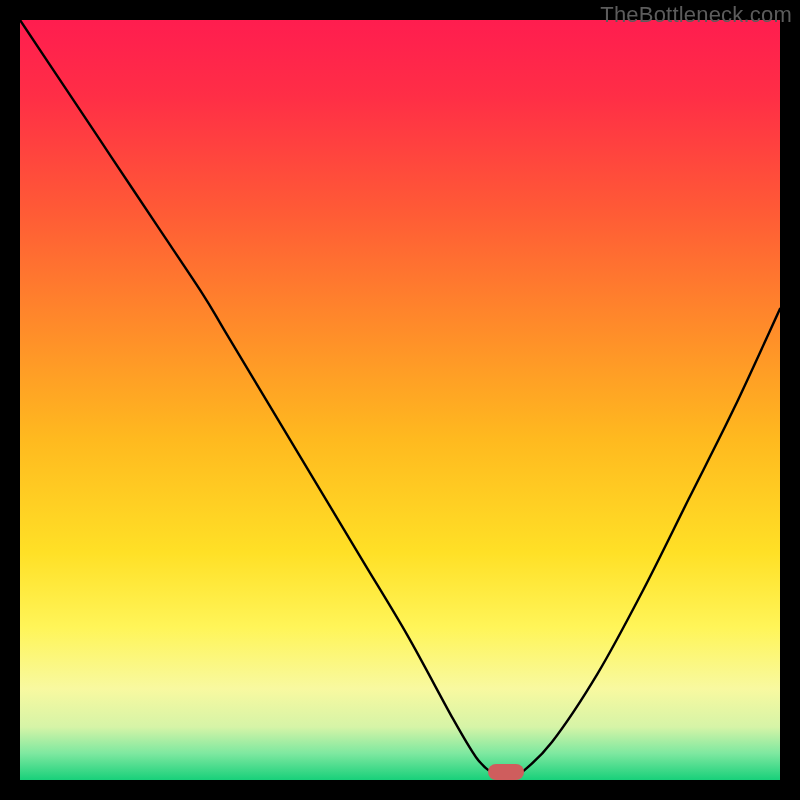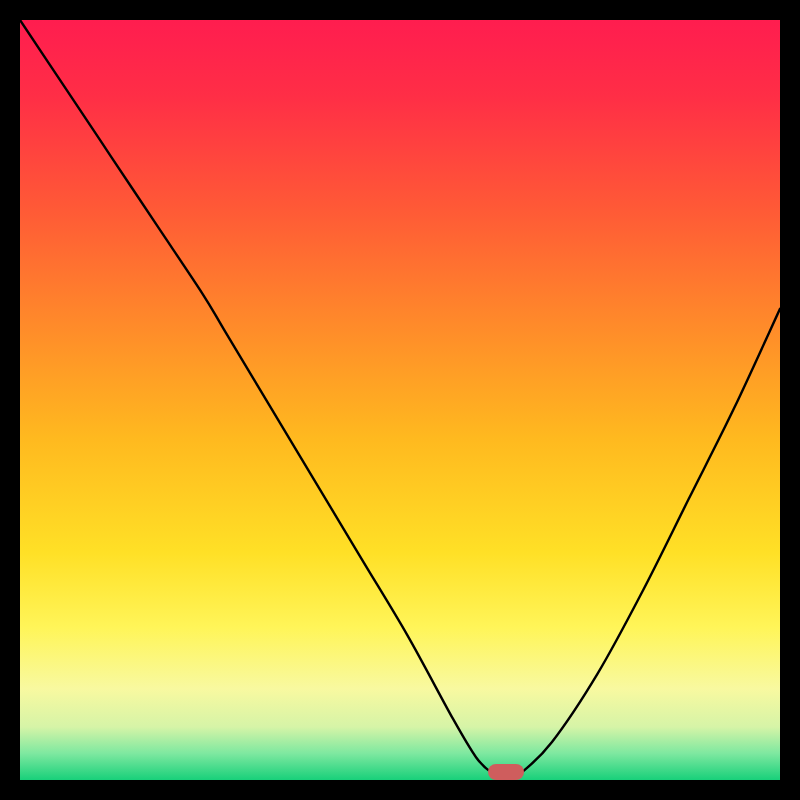--- a/index.html
+++ b/index.html
@@ -36,20 +36,21 @@
     overflow: hidden;
   }
   .plot-area svg {
     display: block;
   }
 </style>
 </head>
 <body>
 
 <div class="frame">
+  <div class="watermark">TheBottleneck.com</div>
   <div class="plot-area">
     <svg id="chart-svg" xmlns="http://www.w3.org/2000/svg" width="760" height="760" viewBox="0 0 760 760">
         <defs>
           <linearGradient id="bg-grad" x1="0" y1="0" x2="0" y2="1">
             <stop offset="0%" stop-color="#ff1d4f"></stop>
             <stop offset="10%" stop-color="#ff2e46"></stop>
             <stop offset="25%" stop-color="#ff5a36"></stop>
             <stop offset="40%" stop-color="#ff8a2a"></stop>
             <stop offset="55.00000000000001%" stop-color="#ffb91f"></stop>
             <stop offset="70%" stop-color="#ffe026"></stop>

